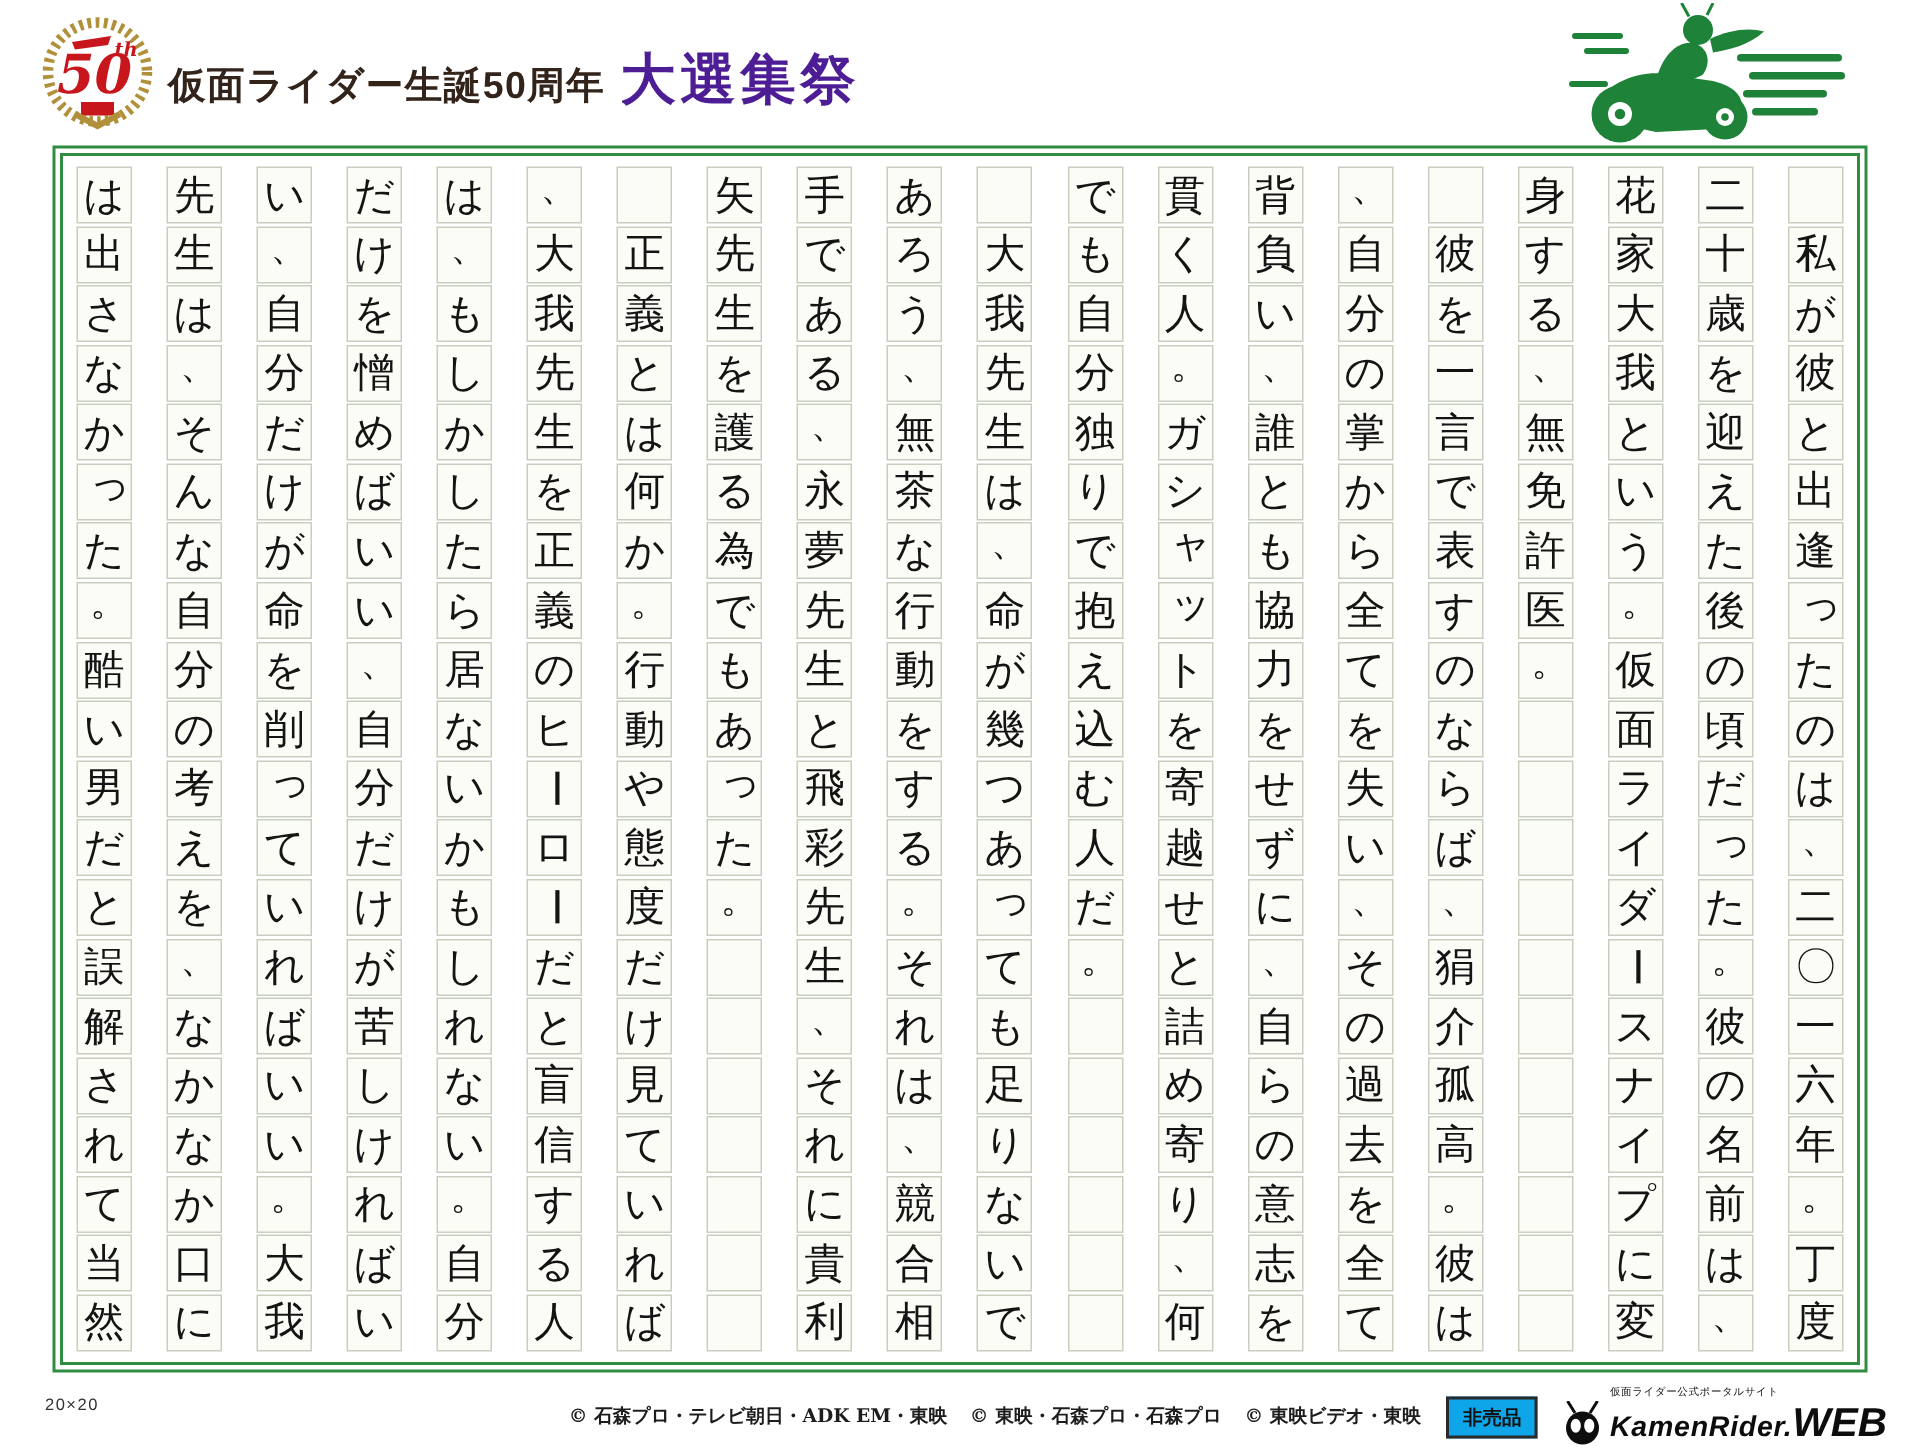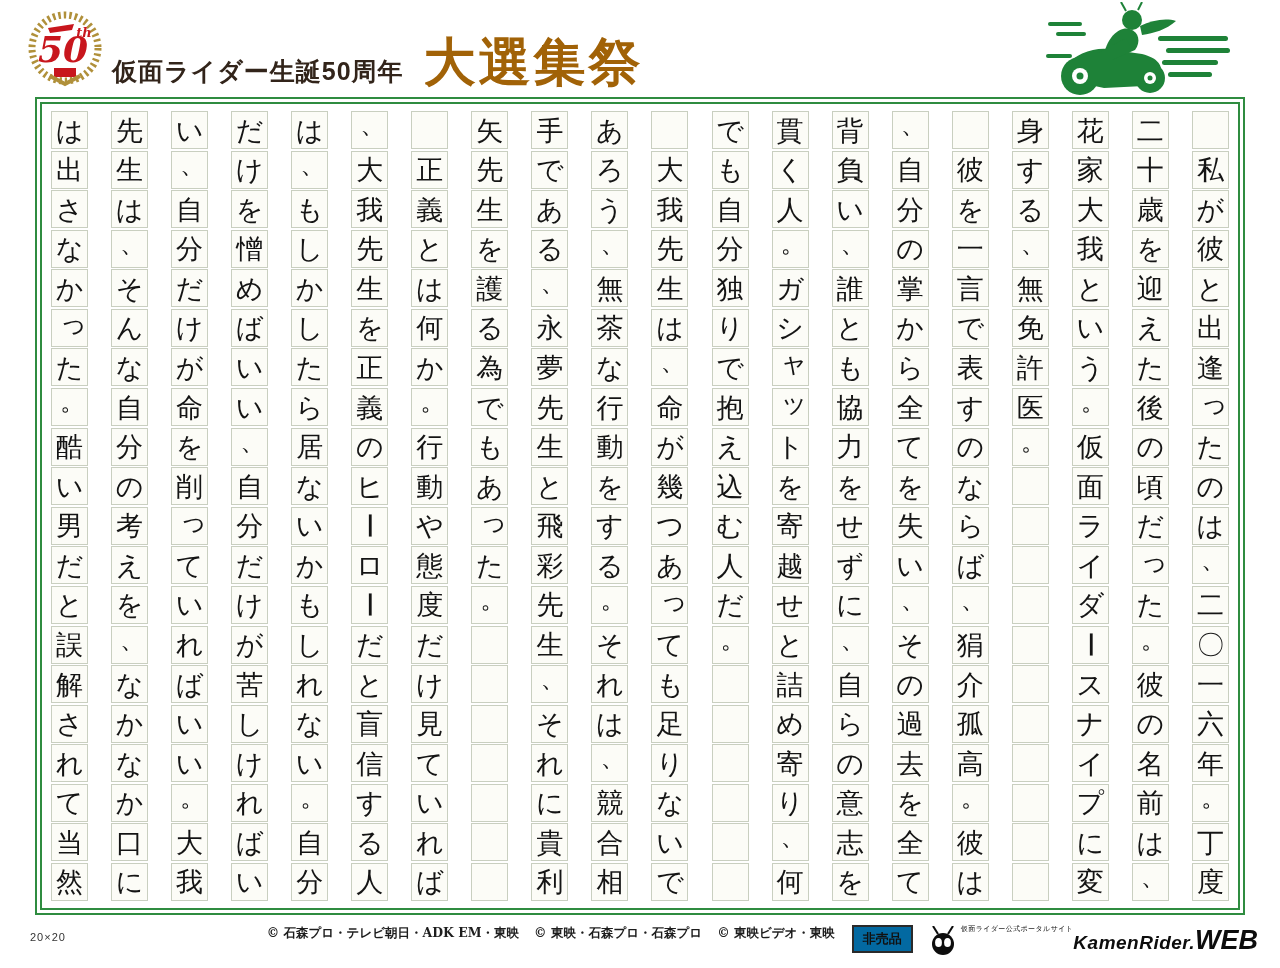--- a/index.html
+++ b/index.html
@@ -5,44 +5,44 @@
   html,body{margin:0;padding:0}
   body{
     width:1280px;height:968px;background:#ffffff;position:relative;overflow:hidden;
     font-family:"Liberation Sans","DejaVu Sans",sans-serif;
   }
   
   .header{position:absolute;left:0;top:0;width:1280px;height:104px}
   .logo50{position:absolute;left:26px;top:10px;width:78px;height:80px}
   .titlewrap{position:absolute;left:112px;top:28px;display:flex;align-items:baseline;white-space:nowrap}
   .title-main{font-size:25px;font-weight:bold;color:#32241a;letter-spacing:1px}
-  .title-accent{font-size:52px;font-weight:bold;color:#a16207;margin-left:20px;letter-spacing:3px}
+  .title-accent{font-size:37px;font-weight:bold;color:#4c1d95;margin-left:10px;letter-spacing:3px}
   .bike{position:absolute;right:48px;top:2px}
   
   .frame{position:absolute;left:35px;top:97px;width:1210px;height:818px;
          border:2px solid #2f8c40;box-sizing:border-box;background:#ffffff}
   .frame-inner{position:absolute;left:3px;top:3px;right:3px;bottom:3px;
          border:2px solid #2f8c40;box-sizing:border-box;padding:7px 9px}
   .grid{display:flex;flex-direction:row-reverse;justify-content:space-between;height:100%}
   .gcol{display:flex;flex-direction:column;justify-content:space-between;height:100%;width:37px}
   .gcell{box-sizing:border-box;width:37px;height:38px;border:1px solid #c9cfc0;background:#fcfcf7;
          position:relative;display:flex;align-items:center;justify-content:center;
          font-family:"DejaVu Serif","Liberation Serif",serif;font-size:27px;color:#141414;line-height:1}
   .punct{position:absolute;top:0;right:2px;font-size:25px}
   .choon{display:inline-block;transform:rotate(90deg)}
   .smallkana{display:inline-block;transform:translate(4px,-5px)}
   
   .grid-label{position:absolute;left:30px;top:931px;font-size:11px;color:#333;letter-spacing:1px}
-  .footer-row{position:absolute;right:22px;top:925px;display:flex;align-items:flex-start;gap:17px}
+  .footer-row{position:absolute;right:22px;top:925px;display:flex;align-items:center;gap:17px}
   .copyright{display:flex;gap:15px;font-size:12.5px;font-weight:bold;color:#1d1d1d;
              font-family:"DejaVu Serif","Liberation Serif",serif;white-space:nowrap}
   .nfs-box{border:2px solid #2a2a2a;padding:3px 9px;font-size:13px;font-weight:bold;color:#111;
-           font-family:"DejaVu Serif","Liberation Serif",serif;background:#0369a1}
+           font-family:"DejaVu Serif","Liberation Serif",serif;background:#0ea5e9}
   .krweb{display:flex;align-items:flex-end;gap:5px}
-  .krweb-text{display:flex;flex-direction:row;line-height:1.15;align-items:flex-start}
+  .krweb-text{display:flex;flex-direction:column;line-height:1.15;align-items:flex-start}
   .krweb-tagline{font-size:7px;color:#111;letter-spacing:.4px}
   .krweb-brand{font-style:italic;font-weight:bold;color:#0d0d0d;font-size:19px;letter-spacing:.5px;white-space:nowrap}
   .krweb-brand .web{font-size:27px;letter-spacing:0}
 </style>
 </head>
 <body>
 
 <div class="header">
 
   <svg class="logo50" viewBox="0 0 78 80">

